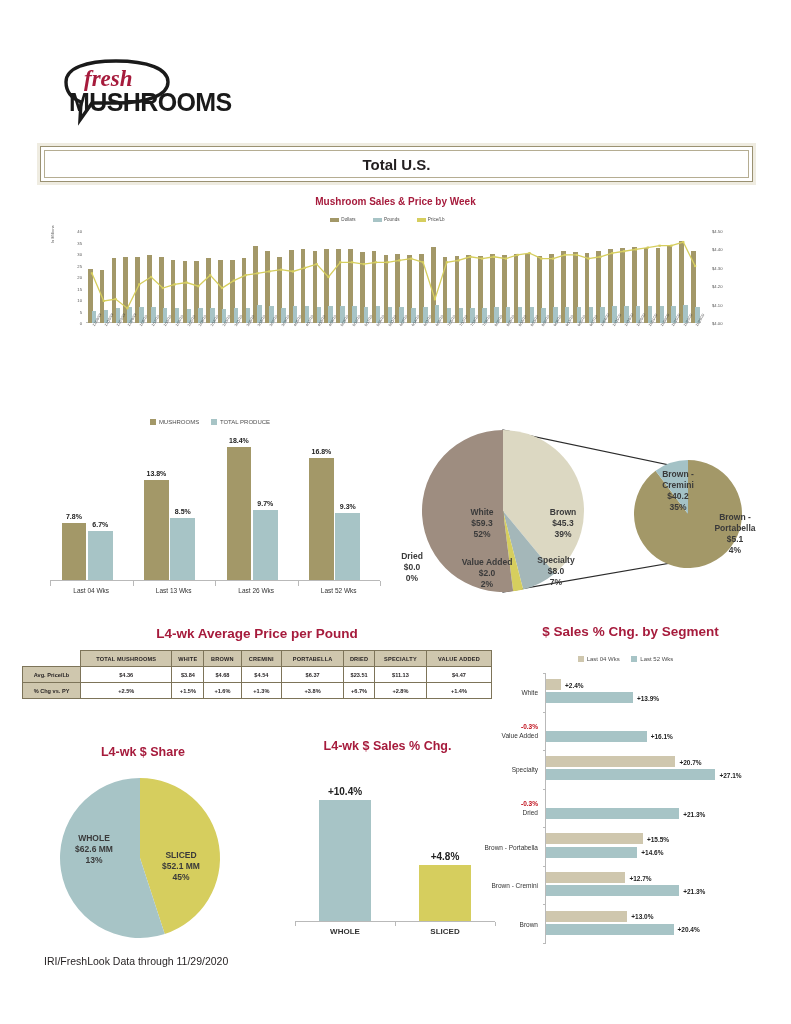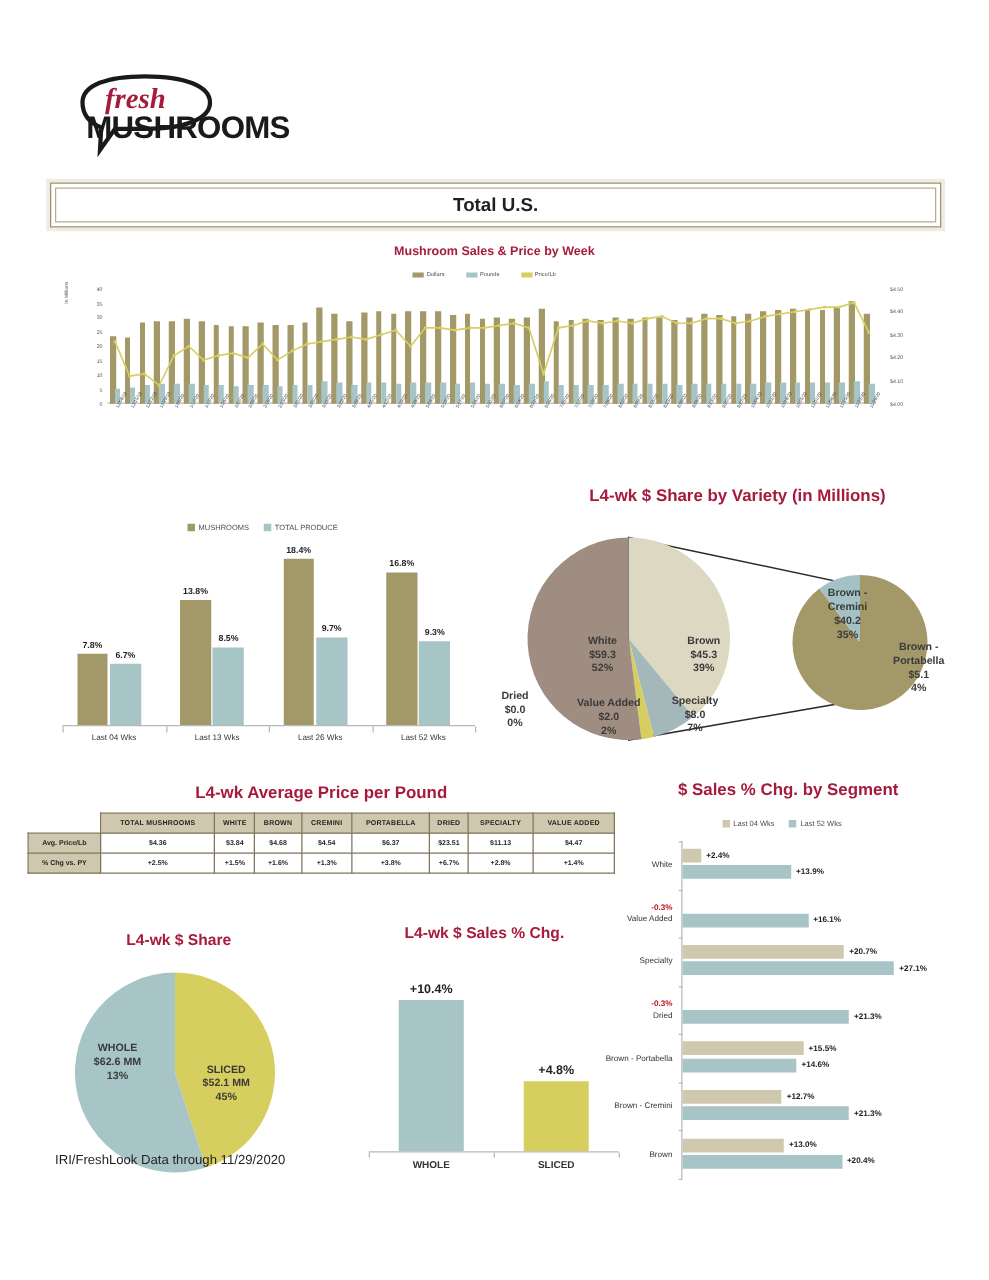--- a/index.html
+++ b/index.html
@@ -82,21 +82,21 @@
   #segment .plot{position:absolute;left:75px;top:53px;width:175px;height:270px;border-left:1px solid #b9b9b9;}
   #segment .cats{position:absolute;left:0px;top:53px;width:72px;height:270px;}
   #segment .cats span{position:absolute;right:4px;text-align:right;font-size:6.5px;color:#333;
         transform:translateY(-50%);line-height:9px;}
   #segment .neg{color:#c0101c;font-weight:bold;}
   #segment .bar{position:absolute;height:11px;}
   #segment .blab{position:absolute;font-size:6.5px;font-weight:bold;color:#222;white-space:nowrap;
         transform:translateY(-50%);}
   #segment .tick{position:absolute;left:-3px;width:3px;height:1px;background:#b9b9b9;}
 
-  .footer{position:absolute;left:44px;top:922px;font-size:10.5px;color:#231f20;}
+  .footer{position:absolute;left:44px;top:955px;font-size:10.5px;color:#231f20;}
 
   .pielabel{position:absolute;font-size:8.5px;font-weight:bold;color:#3a3a3a;text-align:center;line-height:11px;white-space:nowrap;}
   .barlabel{position:absolute;font-size:7px;font-weight:bold;color:#222;text-align:center;white-space:nowrap;}
 </style>
 </head>
 <body>
 
 <div class="page">
 
   <div class="logo">
@@ -391,21 +391,20 @@
       </div>
     <div class="xlabs" id="pr-xlabs">
         <span style="left: 0px; width: 82.5px;">Last 04 Wks</span>
         <span style="left: 82.5px; width: 82.5px;">Last 13 Wks</span>
         <span style="left: 165px; width: 82.5px;">Last 26 Wks</span>
         <span style="left: 247.5px; width: 82.5px;">Last 52 Wks</span>
       </div>
   </div>
 
   <div id="variety">
-    <div class="ctitle" style="left:0;top:4px;width:400px;font-size:13.5px;">L4-wk $ Share by Variety (in Millions)</div>
     <svg width="400" height="190" viewBox="0 0 400 190" style="position:absolute;left:0;top:32px;">
       <polygon points="113,13 298,52 298,143 113,175" fill="none" stroke="#2b2b2b" stroke-width="1.2"></polygon>
       <g id="variety-main">
           <path d="M113,94 L113,13 A81,81 0 0,1 164.63134316964386,156.41157266483893 Z" fill="#dcd8c2"></path>
           <path d="M113,94 L164.63134316964386,156.41157266483893 A81,81 0 0,1 133.14388086035325,172.45523605141912 Z" fill="#a4b7b9"></path>
           <path d="M113,94 L133.14388086035325,172.45523605141912 A81,81 0 0,1 133.14388086035325,172.45523605141912 Z" fill="#c2b89a"></path>
           <path d="M113,94 L133.14388086035325,172.45523605141912 A81,81 0 0,1 123.15199191870863,174.3612908064727 Z" fill="#d6ce5e"></path>
           <path d="M113,94 L123.15199191870863,174.3612908064727 A81,81 0 1,1 112.99999999999999,13 Z" fill="#9e8d80"></path>
         </g>
       <g id="variety-sub">

